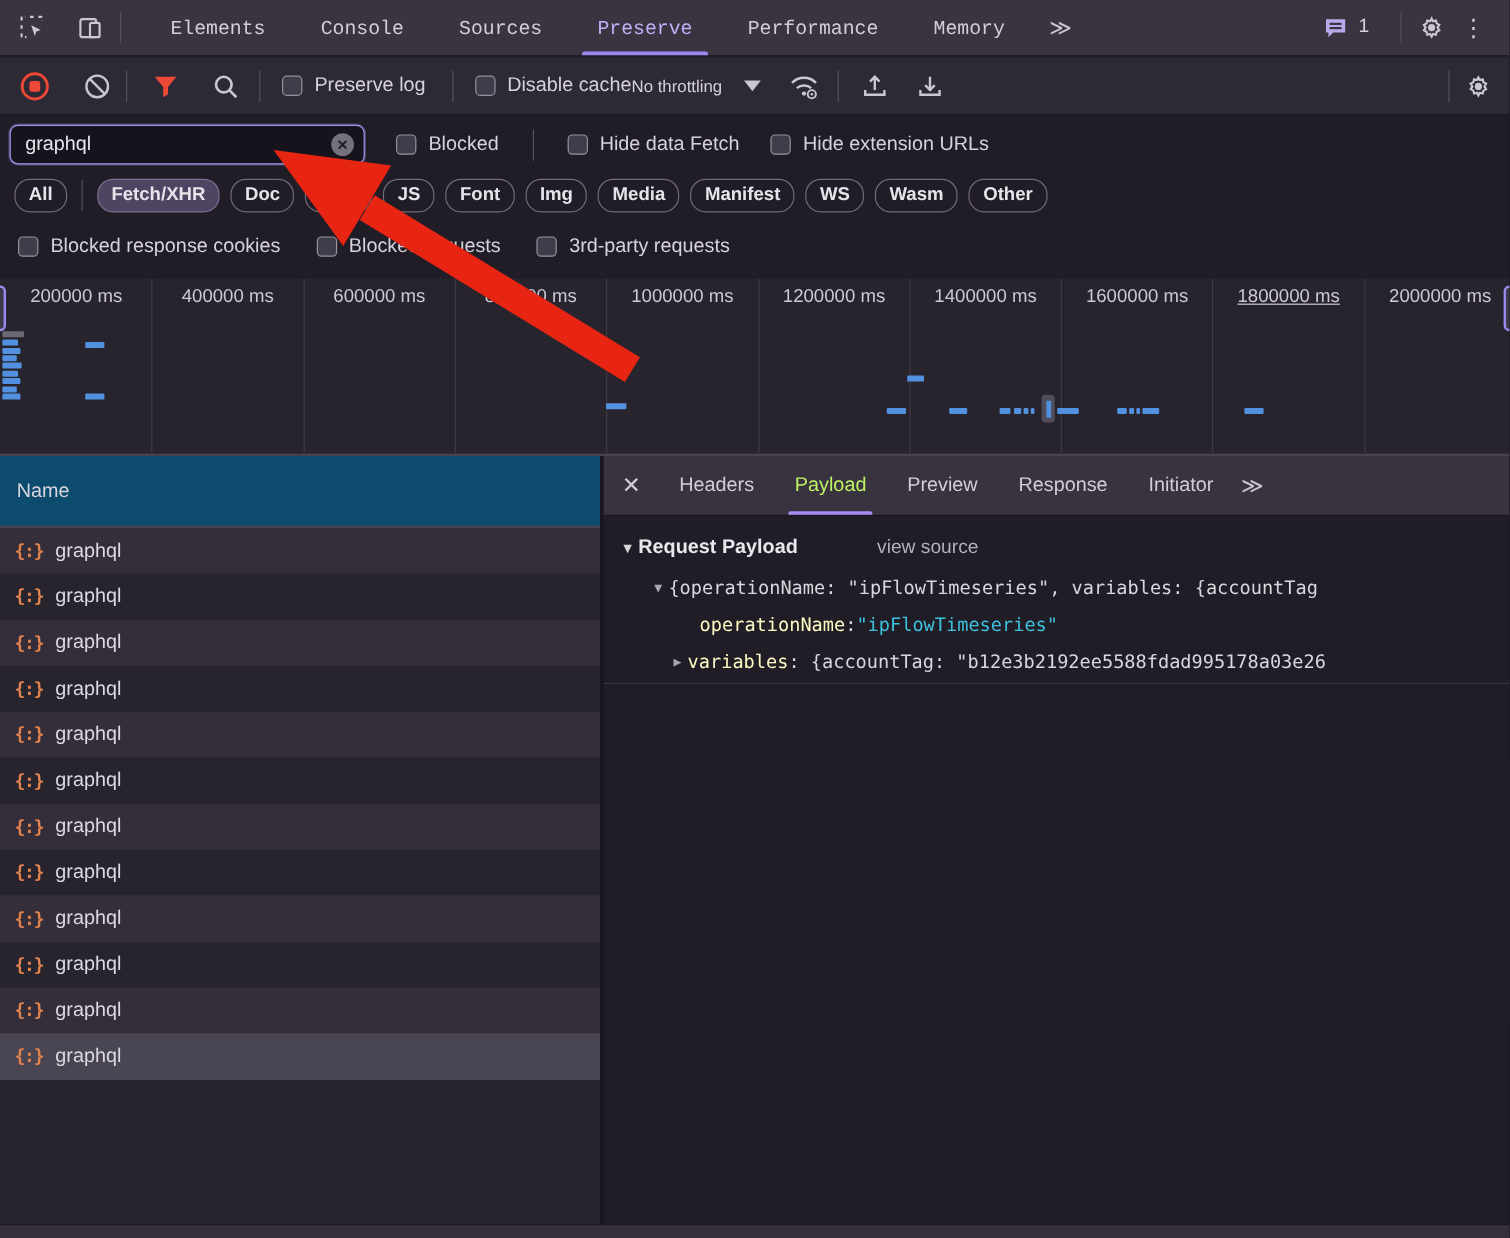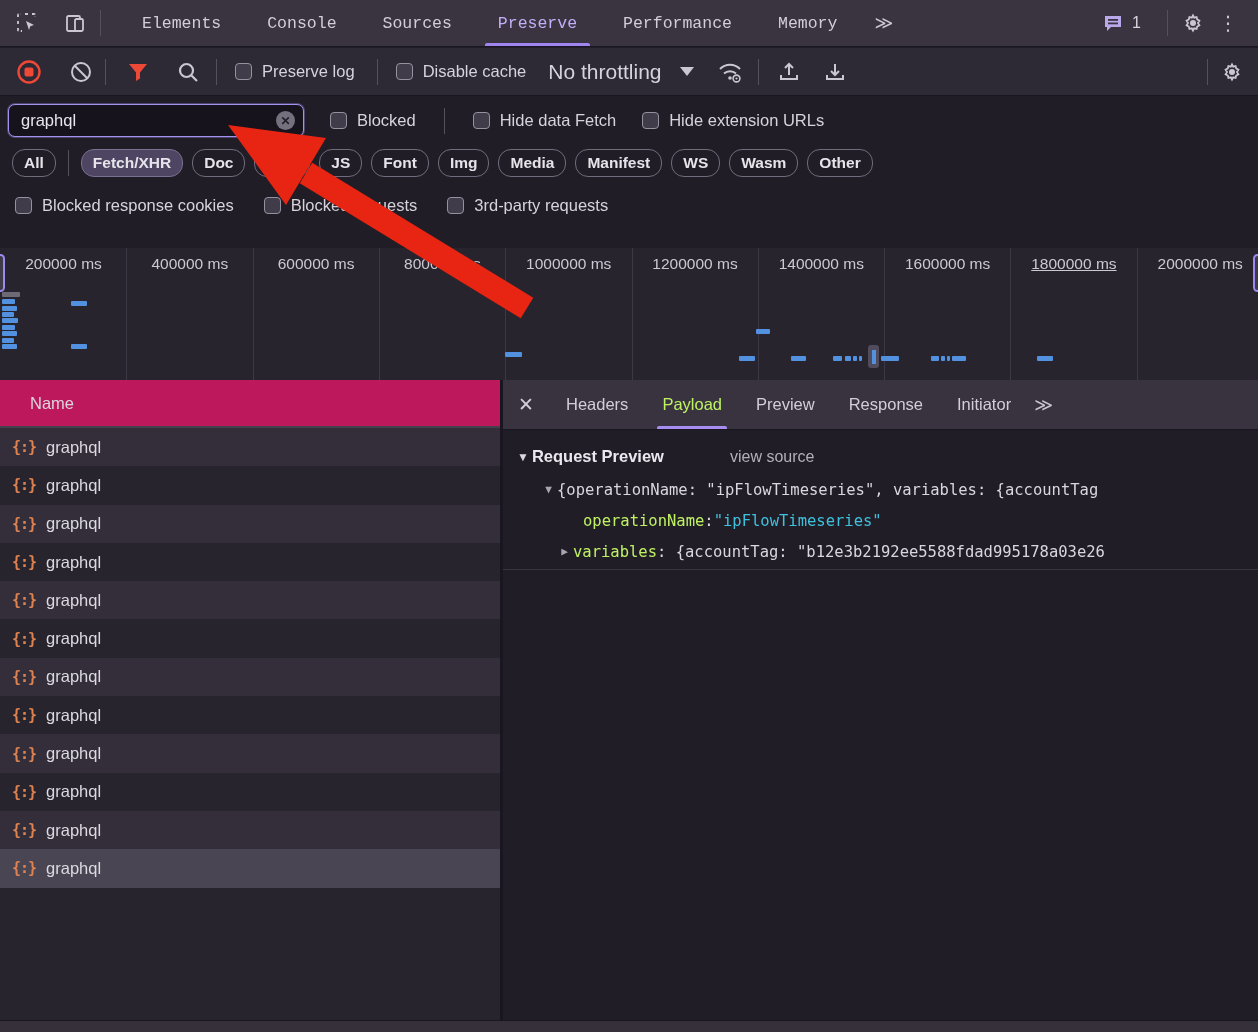--- a/index.html
+++ b/index.html
@@ -23,52 +23,52 @@
   .issues { display:flex; align-items:center; gap:8px; margin-right:16px; }
   .issues .count { font-size:16px; color:#d7d3dd; }
   .dots-icon { font-size:20px; color:#cbc7d2; padding:0 10px; letter-spacing:0; }
 
   
   .toolbar2 { position:absolute; left:0; top:48px; width:1258px; height:48px; background:#2d2935;
     display:flex; align-items:center; border-bottom:1px solid #191621; }
   .t2-icon { width:28px; height:28px; display:flex; align-items:center; justify-content:center; flex:0 0 auto; }
   .check-item { display:flex; align-items:center; gap:10px; font-size:16.5px; color:#d7d3dd; white-space:nowrap; }
   .cbox { width:17px; height:17px; border:1.5px solid #96919f; border-radius:4px; background:#413c4a; flex:0 0 auto; }
-  .throttle { display:flex; align-items:center; gap:18px; font-size:21px; color:#d7d3dd; margin-left:22px; }
+  .throttle { display:flex; align-items:center; gap:18px; font-size:14px; color:#d7d3dd; }
   .caret-down { width:0; height:0; border-left:7px solid transparent; border-right:7px solid transparent; border-top:9px solid #cbc7d2; }
 
   
   .filters { position:absolute; left:0; top:97px; width:1258px; height:135px; background:#211d26; }
   .filter-input-wrap { position:absolute; left:8px; top:7px; width:296px; height:33px; background:#16131c;
     border:1px solid #a292f0; border-radius:7px; box-shadow:0 0 0 1px rgba(162,146,240,.35);
     display:flex; align-items:center; padding:0 8px 0 12px; }
   .filter-input { flex:1; background:transparent; border:none; outline:none; color:#e8e5ec; font-size:16.5px; font-family:"Liberation Sans", sans-serif; }
   .clear-x { width:19px; height:19px; border-radius:50%; background:#75707e; color:#211d26; font-size:12px; font-weight:bold;
     display:flex; align-items:center; justify-content:center; flex:0 0 auto; }
   .filter-opts { position:absolute; left:330px; top:7px; height:33px; display:flex; align-items:center; gap:26px; }
   .chips { position:absolute; left:12px; top:52px; display:flex; align-items:center; gap:9px; }
   .chip { border:1px solid #716b7c; border-radius:13px; padding:4px 11px; font-size:15.5px; font-weight:600; color:#e6e3ea; background:transparent; white-space:nowrap; }
   .chip.selected { background:#4e4562; border-color:#7a7091; }
   .chip-div { width:1px; height:26px; background:#55505e; margin:0 3px; }
   .checkrow { position:absolute; left:15px; top:99px; display:flex; align-items:center; gap:30px; }
 
   
-  .timeline { position:absolute; left:0; top:248px; width:1258px; height:148px; background:#28242e;
+  .timeline { position:absolute; left:0; top:232px; width:1258px; height:148px; background:#28242e;
     border-bottom:2px solid #46414d; overflow:hidden; }
   .tl-col { position:absolute; top:0; bottom:0; border-left:1px solid #3d3845; }
   .tl-label { position:absolute; top:7px; width:127px; text-align:center; font-size:15.5px; color:#ccc8d4; white-space:nowrap; }
   .tl-bar { position:absolute; height:5px; background:#5191e0; border-radius:1px; }
   .tl-bar.gray { background:#6d6975; }
   .tl-marker { position:absolute; background:#514c5c; border-radius:3px; display:flex; align-items:center; justify-content:center; }
   .tl-marker i { display:block; width:4px; height:14px; background:#5191e0; }
   .tl-pill { position:absolute; top:6px; width:9px; height:38px; background:#3f3a48; border:2px solid #9c8af0; border-radius:6px; }
 
   
   .left-panel { position:absolute; left:0; top:380px; width:500px; height:640px; background:#28242e; overflow:hidden; }
-  .name-header { height:48px; background:#be185d; border-bottom:2px solid #46414d; display:flex; align-items:center; padding-left:30px;
+  .name-header { height:60px; background:#0c4a6e; border-bottom:2px solid #46414d; display:flex; align-items:center; padding-left:14px;
     font-size:16.5px; color:#d9d6de; }
   .req-row { height:38.3px; display:flex; align-items:center; padding-left:12px; gap:10px; font-size:16.5px; color:#dcd9e1; }
   .req-row.alt { background:#332e3a; }
   .req-row.selected { background:#4a4552; }
   .json-icon { color:#e0824e; font-family:"DejaVu Sans Mono", monospace; font-size:15px; font-weight:bold; letter-spacing:-1px; }
   .split-div { position:absolute; left:500px; top:380px; width:3px; height:640px; background:#191621; }
 
   .right-panel { position:absolute; left:503px; top:380px; width:755px; height:640px; background:#211d26; overflow:hidden; }
   .detail-tabs { height:50px; background:#38333e; border-bottom:1px solid #191621; display:flex; align-items:center; }
   .close-x { width:46px; text-align:center; font-size:19px; color:#d2ced9; }
@@ -79,21 +79,21 @@
 
   .payload-head { display:flex; align-items:center; margin:17px 0 8px 14px; }
   .payload-head .tri { color:#d9d6de; font-size:12px; margin-right:3px; }
   .payload-head .title { font-size:16.5px; font-weight:bold; color:#eae8ee; }
   .payload-head .viewsrc { margin-left:66px; font-size:16px; color:#b3afbb; }
 
   .pl-lines { font-family:"DejaVu Sans Mono", monospace; font-size:15.5px; }
   .pl-line { height:31px; display:flex; align-items:center; white-space:nowrap; overflow:hidden; }
   .pl-line.hl { background:#4a4552; }
   .pl-tri { color:#a9a5b2; font-size:11px; width:17px; flex:0 0 auto; text-align:center; }
-  .seg-p { color:#d9d6de; } .seg-k { color:#bef264; } .seg-s { color:#3ec1de; }
+  .seg-p { color:#d9d6de; } .seg-k { color:#fef9c3; } .seg-s { color:#3ec1de; }
   .pl-bottom-line { border-top:1px solid #383341; margin-top:2px; }
 
   .bottombar { position:absolute; left:0; top:1020px; width:1258px; height:12px; background:#353039; border-top:1px solid #191621; }
 
   .arrow-overlay { position:absolute; left:0; top:0; width:1258px; height:1032px; pointer-events:none; z-index:50; }
   svg.glyph { display:block; }
 </style>
 </head>
 <body>
 
@@ -383,21 +383,21 @@
           <div class="dtab">Headers</div>
           <div class="dtab selected">Payload</div>
           <div class="dtab">Preview</div>
           <div class="dtab">Response</div>
           <div class="dtab">Initiator</div>
         </div>
       <div class="dtab-more">≫</div>
     </div>
     <div class="payload-head">
       <span class="tri">▼</span>
-      <span class="title">Request Preview</span>
+      <span class="title">Request Payload</span>
       <span class="viewsrc">view source</span>
     </div>
     <div class="pl-lines" id="pl-lines">
         <div class="pl-line" style="padding-left: 37px;">
           <div class="pl-tri">▼</div>
           <span class="seg-p">{operationName: "ipFlowTimeseries", variables: {accountTag</span>
         </div>
         <div class="pl-line" style="padding-left: 63px;">
           <div class="pl-tri"></div>
           <span class="seg-k">operationName</span>

